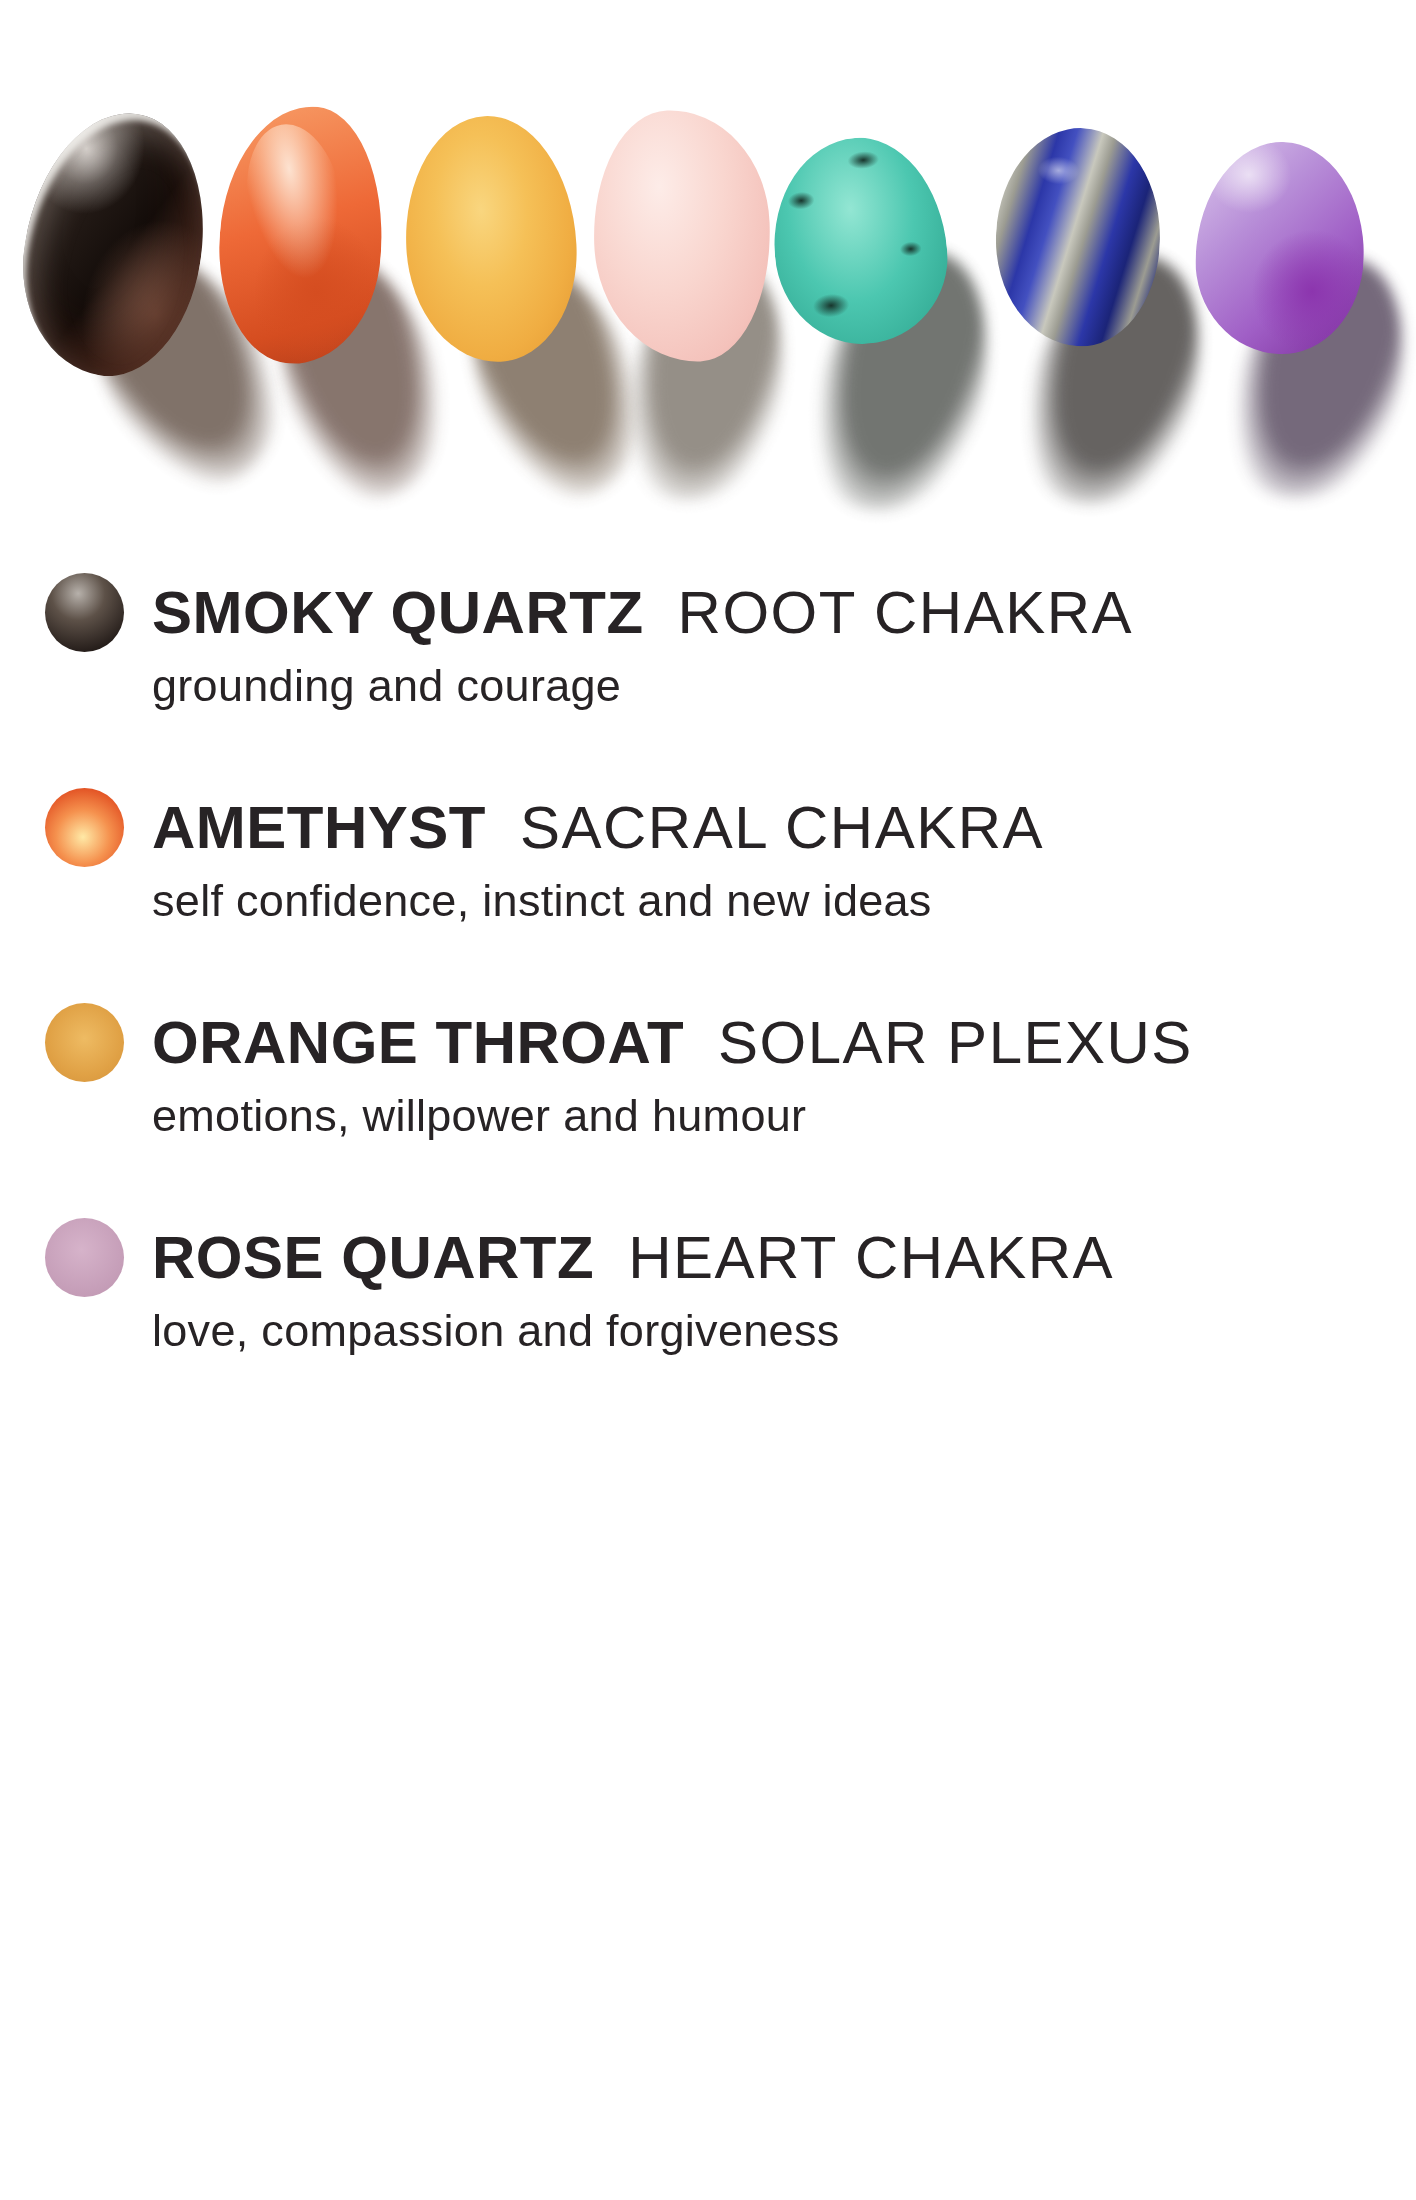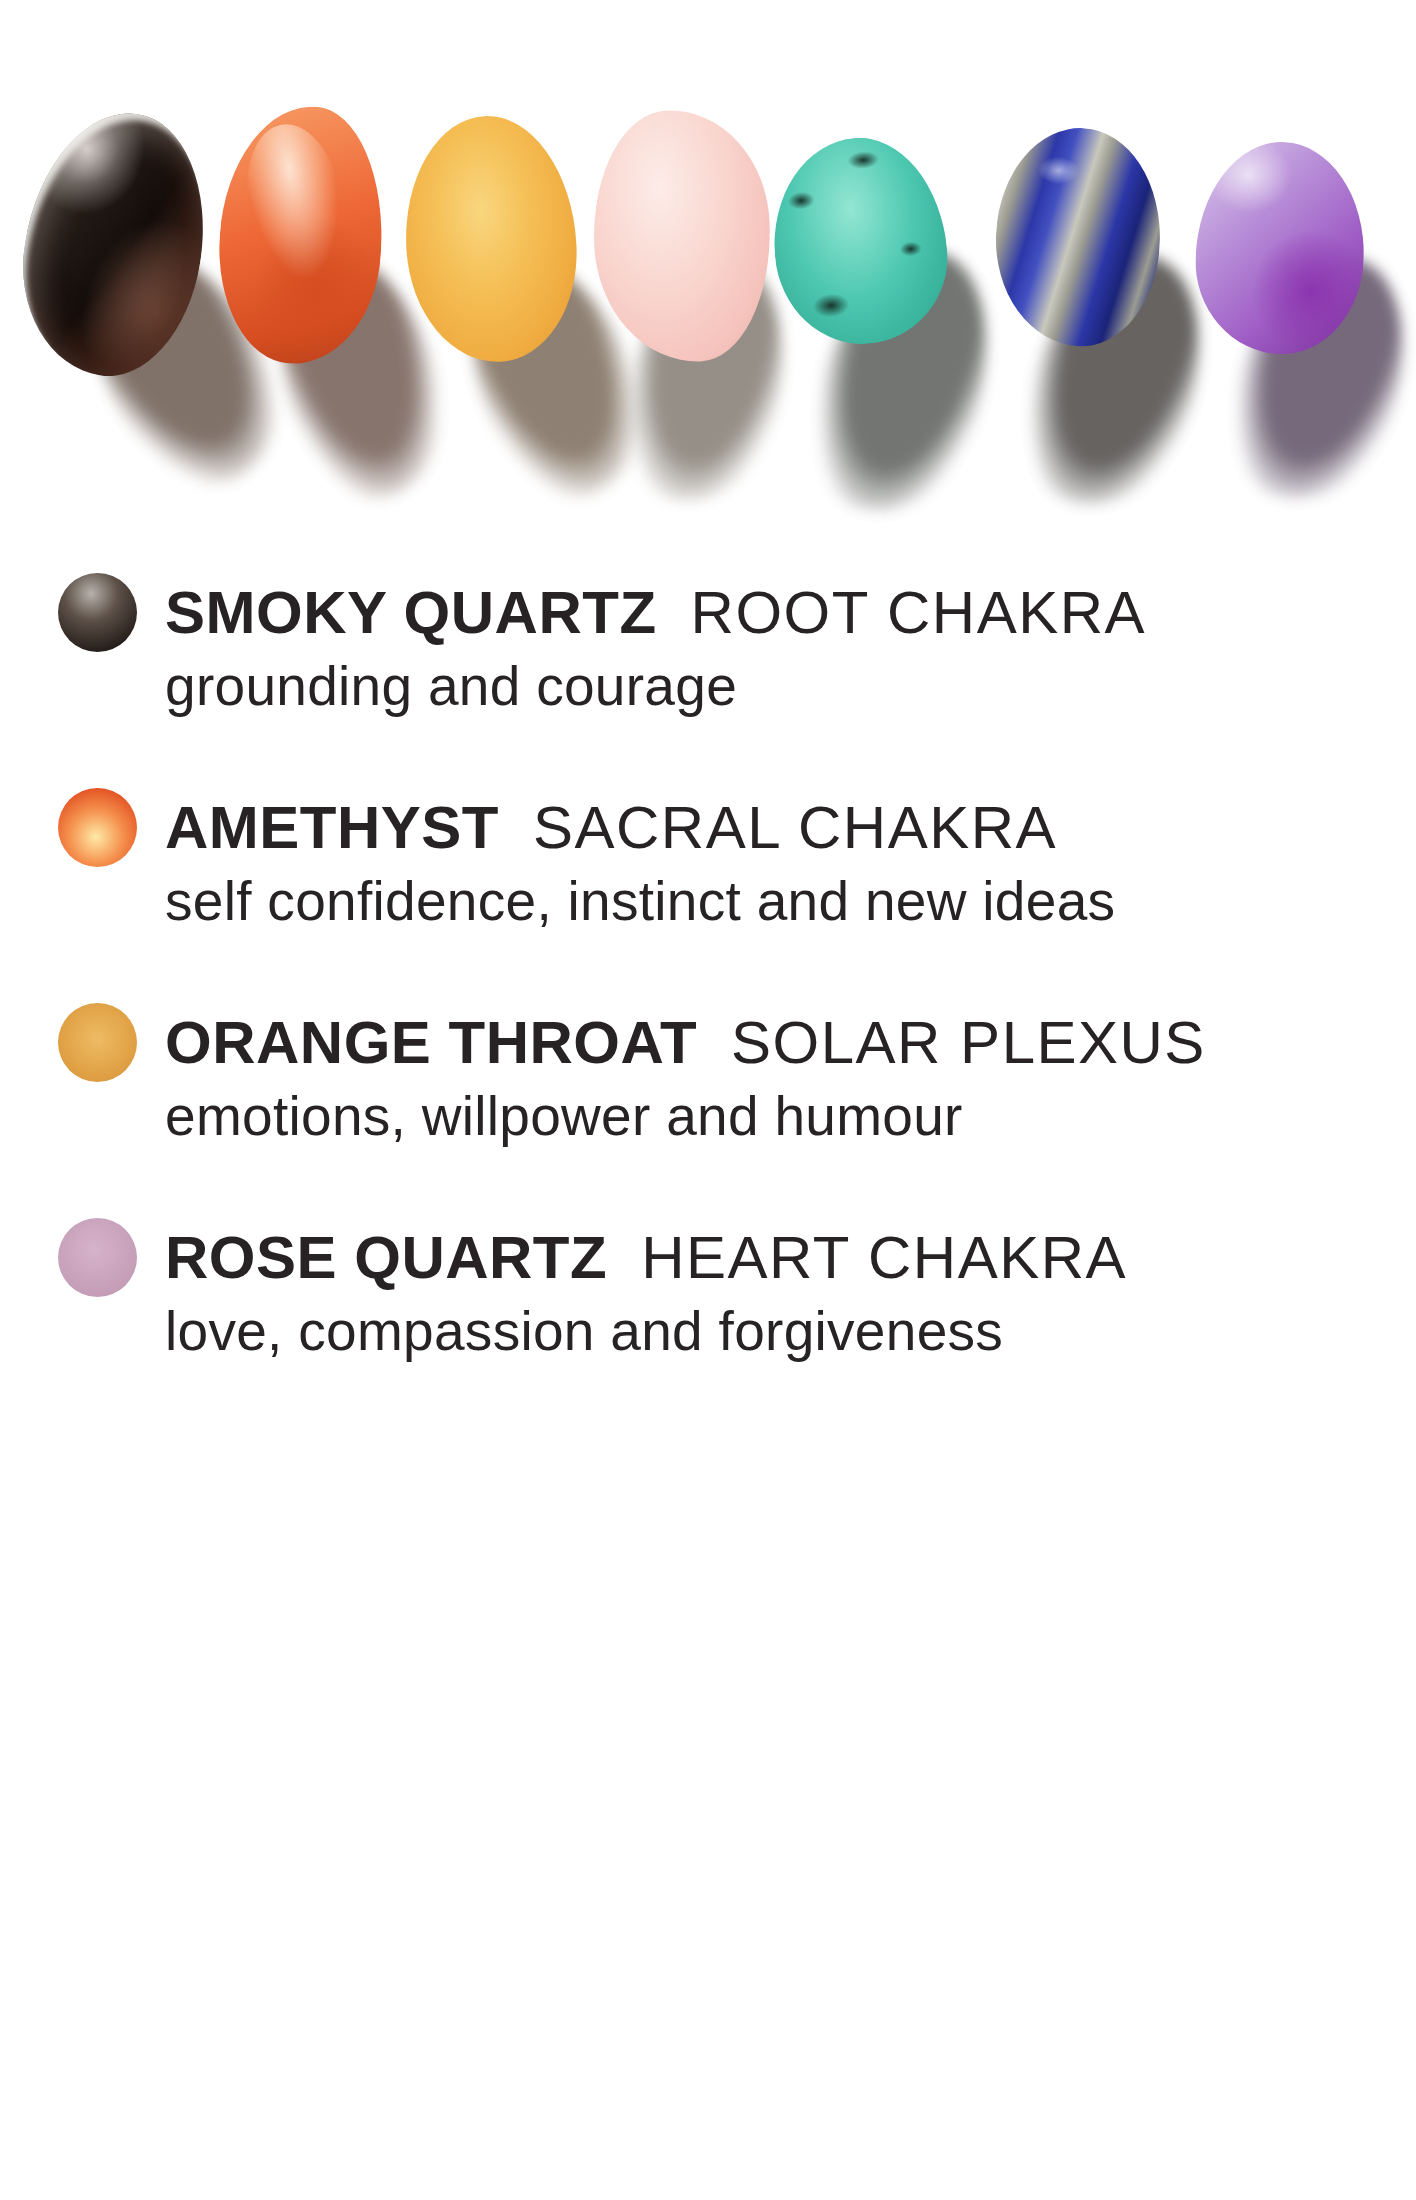--- a/index.html
+++ b/index.html
@@ -93,21 +93,21 @@
   .s-amethyst .stone-body {
     width:168px; height:212px; transform:rotate(2deg);
     border-radius:50% 50% 48% 52% / 56% 54% 46% 44%;
     background:
       radial-gradient(ellipse 42% 30% at 30% 16%, rgba(255,255,255,.65) 0%, rgba(255,255,255,0) 60%),
       radial-gradient(ellipse 55% 45% at 70% 70%, var(--deep) 0%, rgba(140,53,174,0) 65%),
       linear-gradient(135deg, var(--hi) 0%, var(--light) 35%, var(--base) 65%, var(--deepest) 100%);
   }
 
   
-  .legend { position:absolute; left:58px; top:577px; width:1330px; }
+  .legend { position:absolute; left:45px; top:577px; width:1330px; }
   .legend-row { display:flex; align-items:flex-start; gap:28px; margin-bottom:75px; }
   .dot {
     flex:0 0 auto; width:79px; height:79px; border-radius:50%; margin-top:-4px;
     background: radial-gradient(circle at 42% 34%, var(--c1) 0%, var(--c2) 42%, var(--c3) 100%);
   }
   .dot-smoky-quartz   { background: radial-gradient(circle at 42% 26%, var(--c1) 0%, var(--c2) 36%, var(--c3) 88%); }
   .dot-carnelian      { background: radial-gradient(circle at 48% 62%, var(--c1) 0%, var(--c2) 42%, var(--c3) 82%); }
   .dot-orange-calcite { background: radial-gradient(circle at 50% 45%, var(--c1) 0%, var(--c2) 62%, var(--c3) 100%); }
   .dot-rose-quartz    { background: radial-gradient(circle at 46% 40%, var(--c1) 0%, var(--c2) 60%, var(--c3) 100%); }
   .dot-turquoise      {
@@ -117,21 +117,21 @@
       radial-gradient(circle at 70% 16%, rgba(20,36,31,.55) 0%, rgba(20,36,31,0) 30%),
       radial-gradient(circle at 55% 35%, var(--c1) 0%, var(--c2) 55%, #1f7f6e 100%);
   }
   .dot-lapis-lazuli   { background: radial-gradient(circle at 54% 28%, var(--c1) 0%, var(--c2) 42%, var(--c3) 92%); }
   .dot-amethyst       { background: radial-gradient(circle at 45% 40%, var(--c1) 0%, var(--c2) 55%, var(--c3) 100%); }
 
   .row-text { flex:1 1 auto; }
   .row-title { font-size:60px; line-height:72px; letter-spacing:.5px; white-space:nowrap; }
   .stone-name { font-weight:700; }
   .chakra-name { font-weight:400; margin-left:34px; letter-spacing:1.5px; }
-  .row-desc { font-size:55px; line-height:62px; margin-top:6px; font-weight:400; letter-spacing:.3px; }
+  .row-desc { font-size:45px; line-height:62px; margin-top:6px; font-weight:400; letter-spacing:.3px; }
 </style>
 </head>
 <body style="background: rgb(255, 255, 255); color: rgb(39, 35, 37);">
 
 <div class="photo-row">
   <figure class="stone-wrap s-smoky" style="--rim: #d8d3cf; --dark1: #2b211c; --dark2: #140d0a; --warm: #55352b; --warm2: #7a5242; --shadow: #6f5f55;">
     <div class="stone-shadow"></div>
     <div class="stone-body"></div>
   </figure>
   <figure class="stone-wrap s-carnelian" style="--hi: #ffe3cd; --light: #f89e68; --base: #ee6937; --deep: #d54d20; --deepest: #b33d1a; --shadow: #77625a;">

